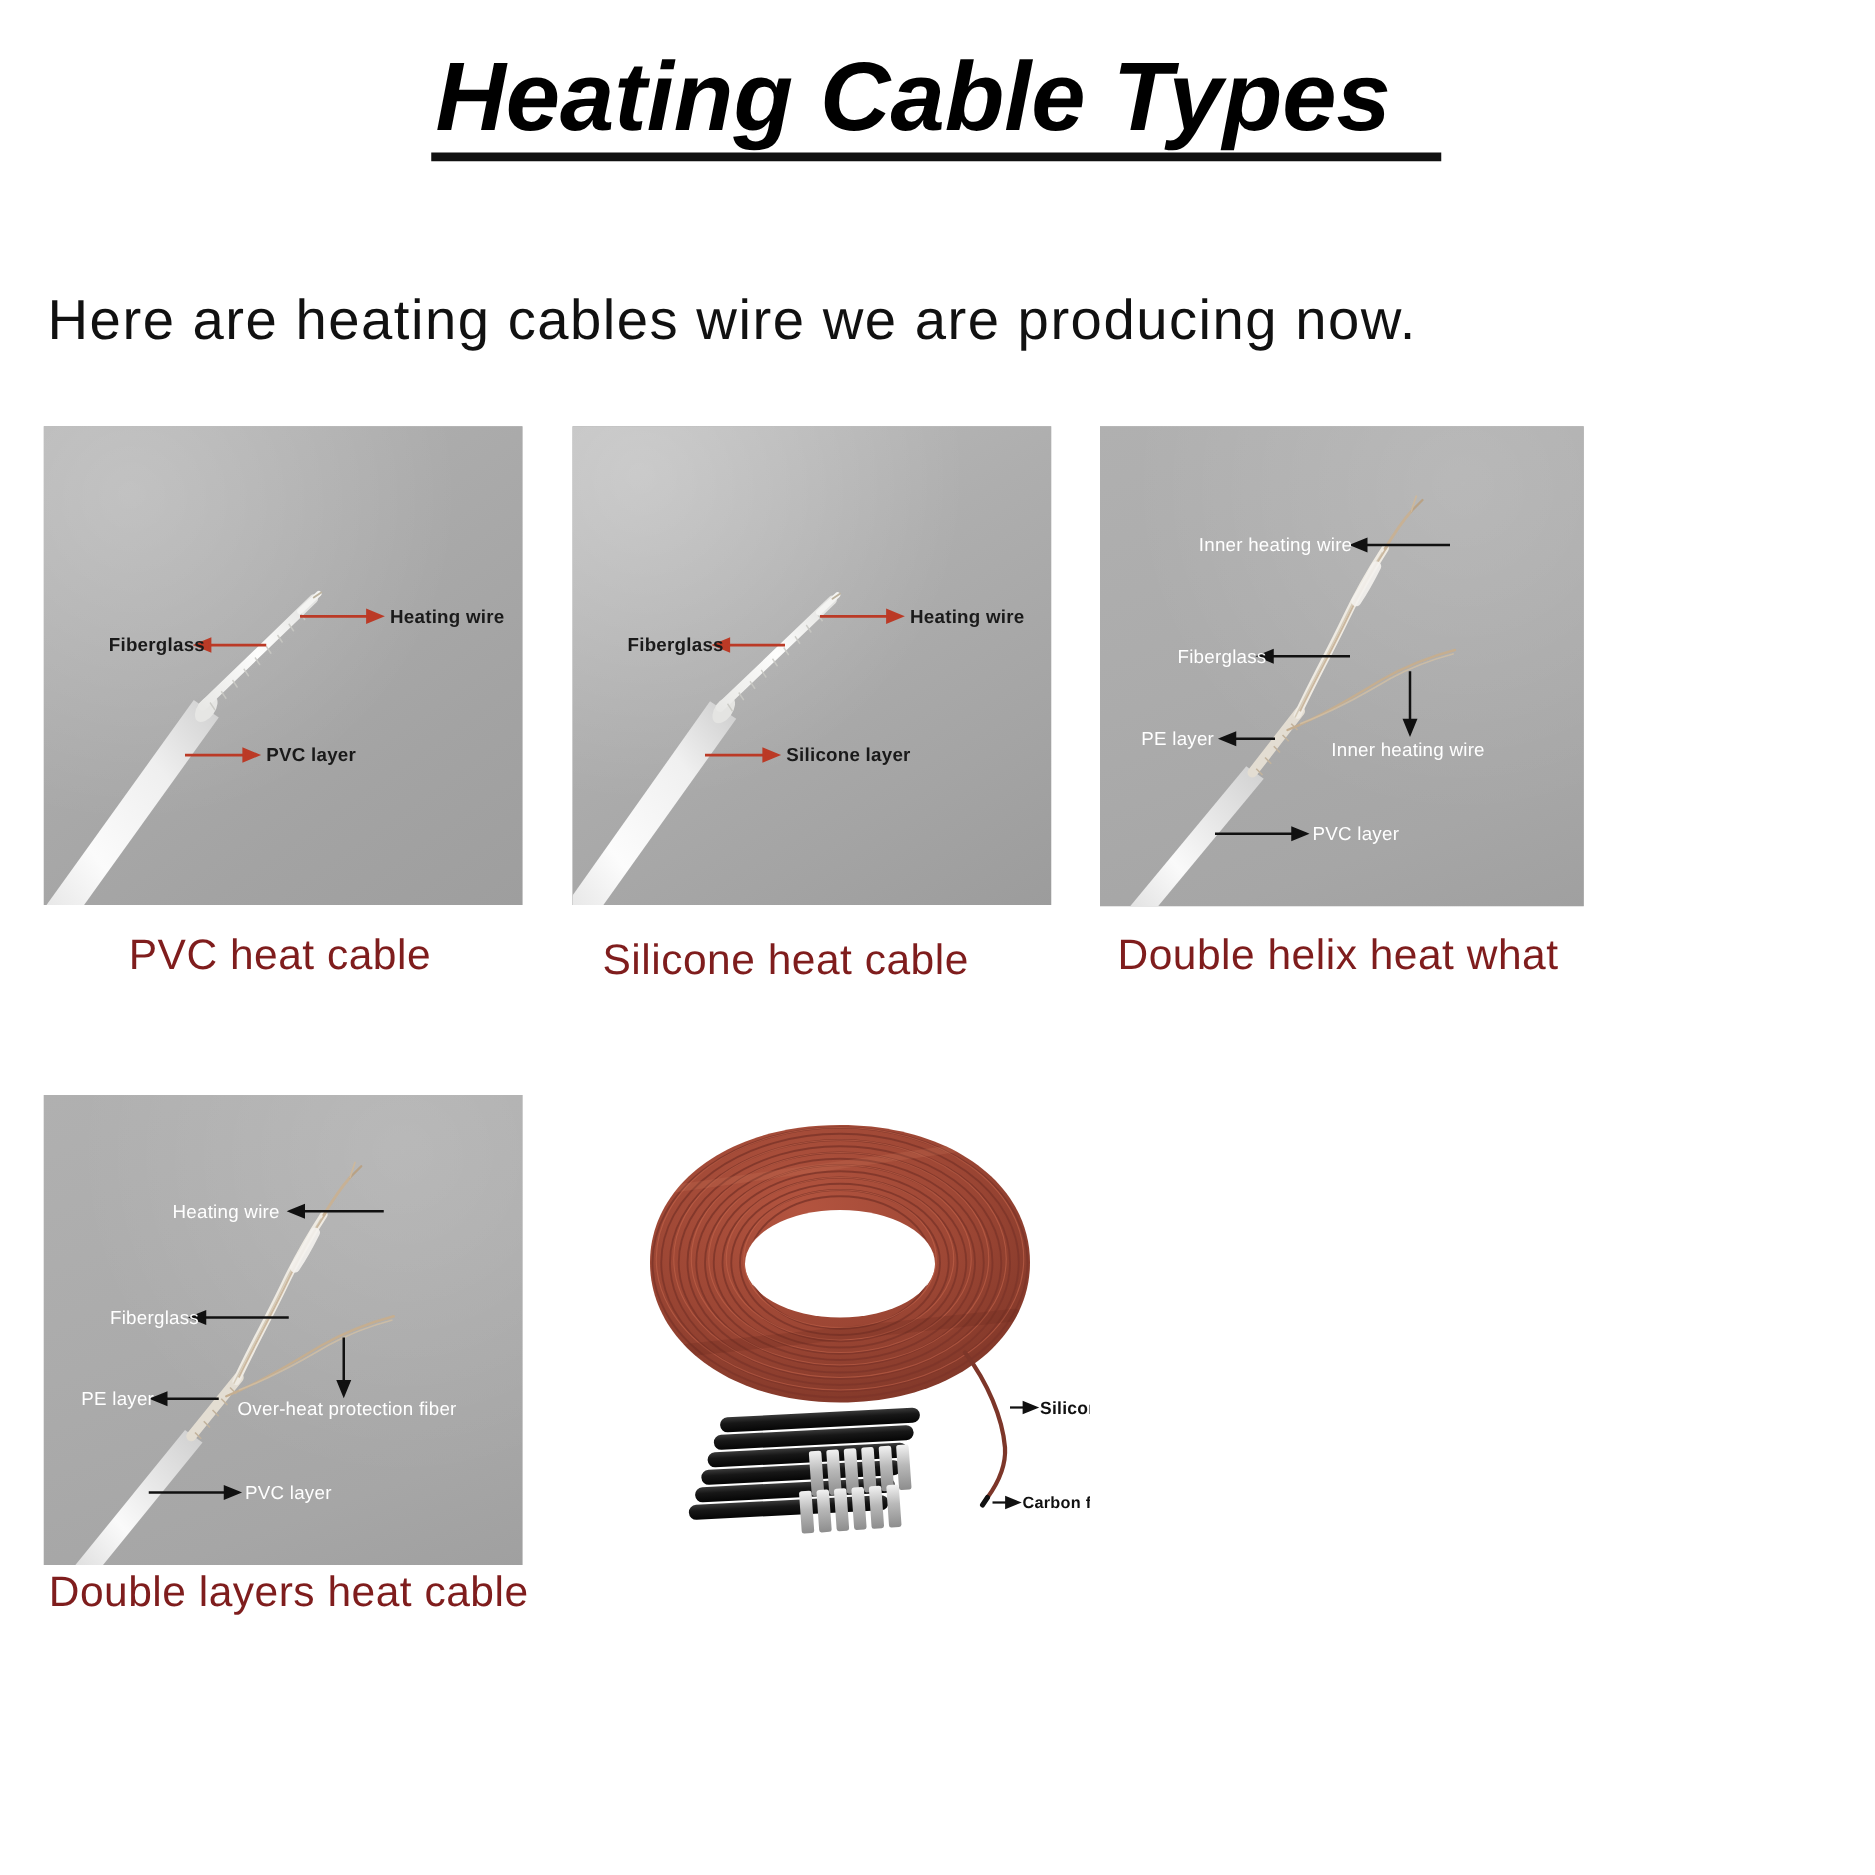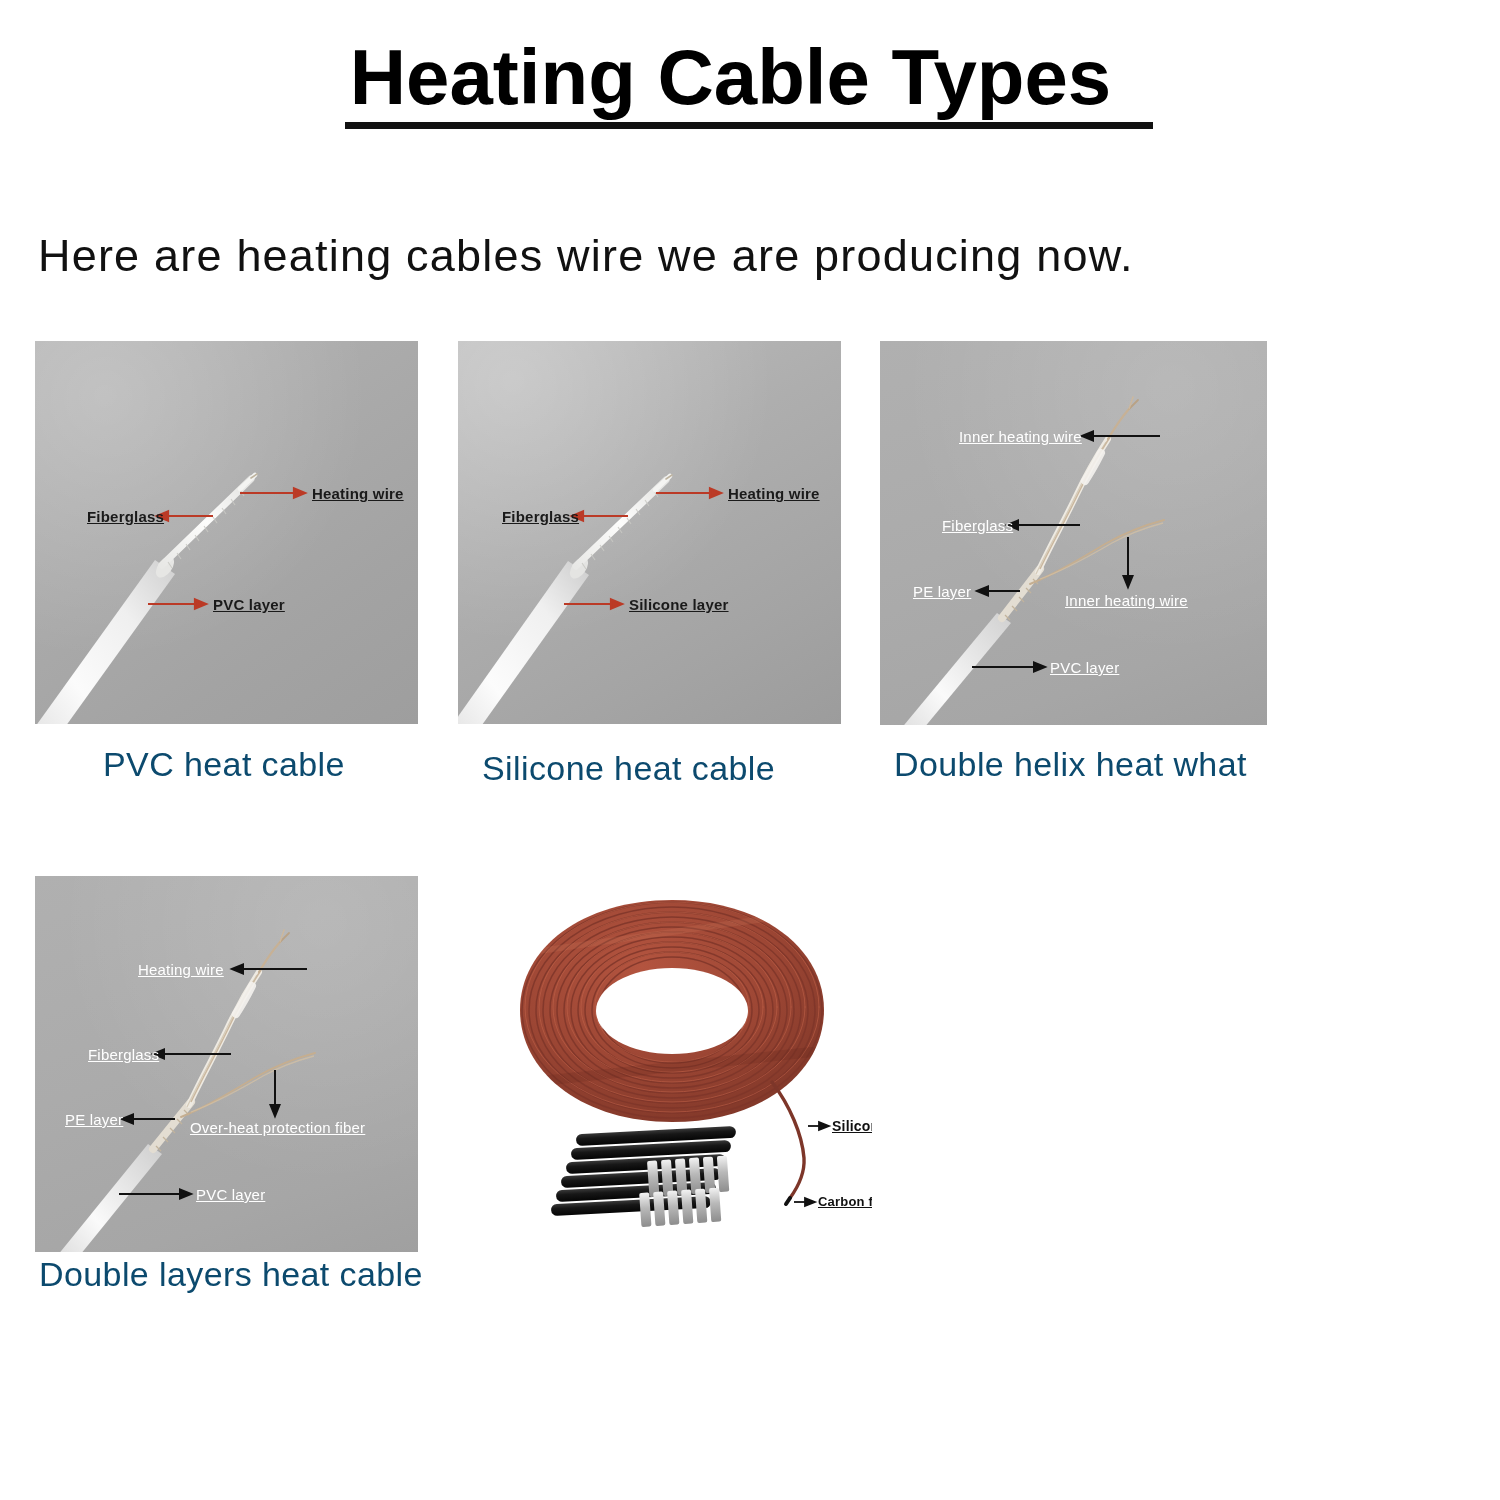--- a/index.html
+++ b/index.html
@@ -21,20 +21,21 @@
     left: 0;
     top: 38px;
     width: 1461px;
     text-align: center;
     font-size: 78px;
     font-weight: bold;
     color: #000000;
     letter-spacing: 0px;
     line-height: 1;
     white-space: nowrap;
+    font-style: italic;
   }
   .title-underline {
     position: absolute;
     left: 345px;
     top: 122px;
     width: 808px;
     height: 7px;
     background: #111111;
   }
   .subtitle {
@@ -53,21 +54,21 @@
     position: absolute;
   }
   .photo {
     position: relative;
     overflow: hidden;
     background: #ababab;
   }
   .caption {
     position: absolute;
     font-size: 34px;
-    color: #0c4a6e;
+    color: #7f1d1d;
     white-space: nowrap;
     letter-spacing: 0.4px;
   }
 
   
   #card-pvc      { left: 35px;  top: 341px; }
   #card-silicone { left: 458px; top: 341px; }
   #card-helix    { left: 880px; top: 341px; }
   #card-layers   { left: 35px;  top: 876px; }
   #card-carbon   { left: 472px; top: 882px; }
@@ -106,21 +107,20 @@
 
   
   .photo svg { position: absolute; left: 0; top: 0; }
 
   .lbl {
     position: absolute;
     font-size: 15px;
     white-space: nowrap;
     letter-spacing: 0.2px;
     line-height: 1;
-    text-decoration: underline;
   }
   .lbl-dark { color: #1a1a1a; font-weight: 600; }
   .lbl-light { color: #ffffff; font-weight: 500; }
   .lbl-black { color: #111111; font-weight: 600; }
 </style>
 </head>
 <body>
 
 <div class="page-title">Heating Cable Types</div>
 <div class="title-underline"></div>

